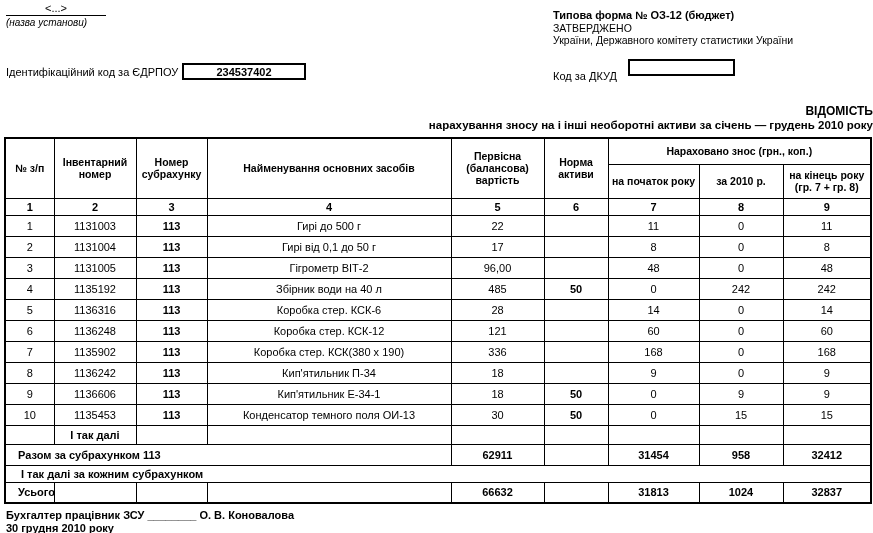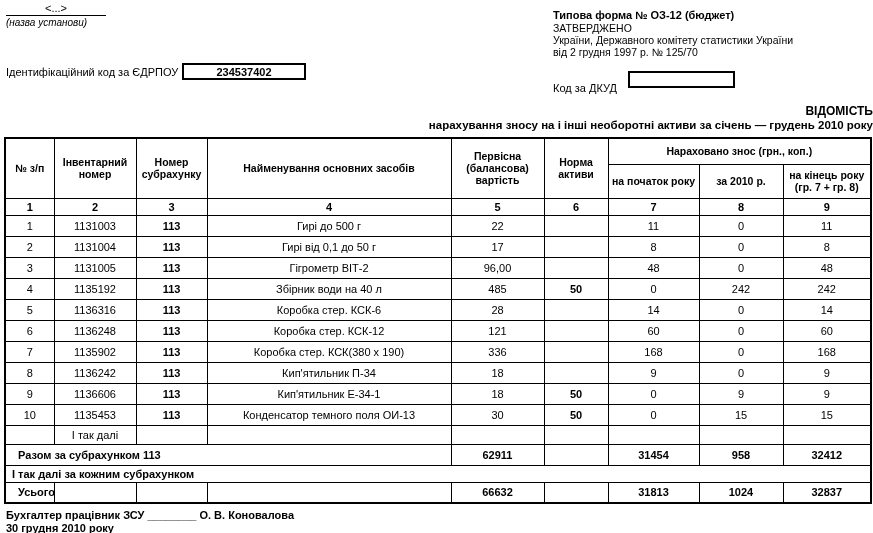--- a/index.html
+++ b/index.html
@@ -63,24 +63,24 @@
     vertical-align: middle;
     text-align: center;
     padding: 1px 3px;
     overflow: hidden;
   }
   thead th { font-weight: bold; font-size: 10.5px; line-height: 12px; }
   tr.colnums td { font-weight: bold; height: 17px; padding: 0 3px; }
   tbody.data td { height: 21px; }
   td.c3, td.c6 { font-weight: bold; }
   td.c4 { text-align: left; padding-left: 6px; }
-  tr.etc-row td { height: 19px; font-weight: normal; margin-top: 44px; }
+  tr.etc-row td { height: 19px; font-weight: bold; margin-top: 44px; }
   tr.subtotal-row td, tr.total-row td { height: 21px; font-weight: bold; }
   tr.subtotal-row td.lbl, tr.total-row td.lbl { text-align: left; padding-left: 12px; }
-  tr.etc-sub-row td { height: 17px; font-weight: bold; text-align: left; padding-left: 6px; }
+  tr.etc-sub-row td { height: 17px; font-weight: bold; text-align: left; padding-left: 15px; }
 
   
   .footer-block { margin: 5px 0 0 6px; font-weight: bold; font-size: 11px; line-height: 13px; }
 </style>
 </head>
 <body>
 
 <div class="page">
 
   <div class="top-zone">
@@ -91,21 +91,20 @@
 
     <div class="edrpou-row">
       <span class="edrpou-label">Ідентифікаційний код за ЄДРПОУ</span>
       <span class="code-box">234537402</span>
     </div>
 
     <div class="form-info">
       <div class="form-title">Типова форма № ОЗ-12 (бюджет)</div>
       <div>ЗАТВЕРДЖЕНО</div>
       <div>України, Державного комітету статистики України</div>
-      <div>від 2 грудня 1997 р. № 125/70</div>
       <div class="dkud-row">
         <span class="dkud-label">Код за ДКУД</span>
         <span class="dkud-box"></span>
       </div>
     </div>
   </div>
 
   <div class="title-block">
     <div class="title-main">ВІДОМІСТЬ</div>
     <div class="title-sub">нарахування зносу на і інші необоротні активи за січень — грудень 2010 року</div>

